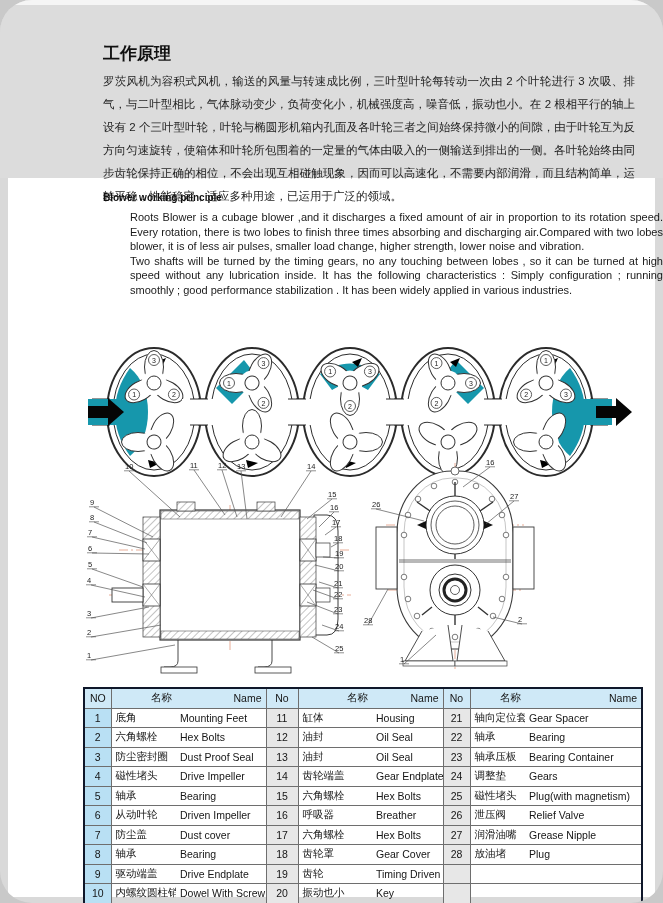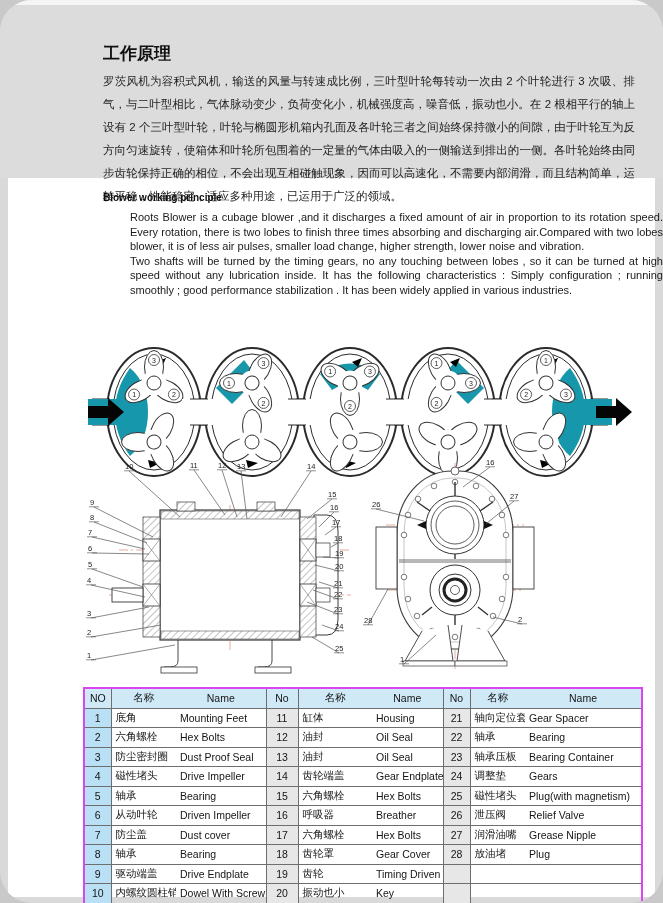--- a/index.html
+++ b/index.html
@@ -9,23 +9,23 @@
   .top-white-edge{position:absolute;left:0;top:0;width:663px;height:5px;background:#f5f5f5;}
   .white-area{position:absolute;left:8px;top:178px;width:647px;height:719px;background:#ffffff;}
   .cn-title{position:absolute;left:103px;top:42px;margin:0;font-size:17px;font-weight:bold;color:#101010;}
   .cn-body{position:absolute;left:103px;top:70px;width:532px;margin:0;font-size:11.5px;line-height:23px;color:#1e1e1e;text-align:justify;}
   .en-title{position:absolute;left:103px;top:192px;margin:0;font-size:10px;font-weight:bold;color:#101010;}
   .en-body{position:absolute;left:103px;top:210px;width:533px;font-size:11px;line-height:14.6px;color:#1a1a1a;text-align:justify;margin-left:27px;}
   .en-body p{margin:0;}
   #stages{position:absolute;left:86px;top:340px;}
   #xsec{position:absolute;left:85px;top:455px;}
   #endview{position:absolute;left:360px;top:455px;}
-  table.parts{position:absolute;left:83px;top:687px;width:558px;border-collapse:collapse;table-layout:fixed;font-size:10.5px;color:#151515;border:2px solid #d946ef;}
+  table.parts{position:absolute;left:83px;top:687px;width:558px;border-collapse:collapse;table-layout:fixed;font-size:10.5px;color:#151515;border:2px solid #0f172a;}
   table.parts th,table.parts td{border:1px solid #6e6e6e;height:18.5px;padding:0 4px;overflow:hidden;white-space:nowrap;font-weight:normal;vertical-align:middle;}
-  table.parts th{background:#cfe9f7;text-align:center;}
+  table.parts th{background:#cfe9f7;text-align:right;}
   table.parts th.no,table.parts td.no{text-align:center;padding:0;}
   table.parts th.cn,table.parts td.cn{border-right:none;}
   table.parts th.en,table.parts td.en{border-left:none;}
   table.parts td.blue{background:#b9e0f4;}
   table.parts td.gray{background:#e7e7e7;}
   svg text{font-family:"Liberation Sans","DejaVu Sans",sans-serif;}
   .cl{stroke:#e39a7d;stroke-width:0.8;stroke-dasharray:9 3 2 3;fill:none;}
 </style>
 </head>
 <body>

